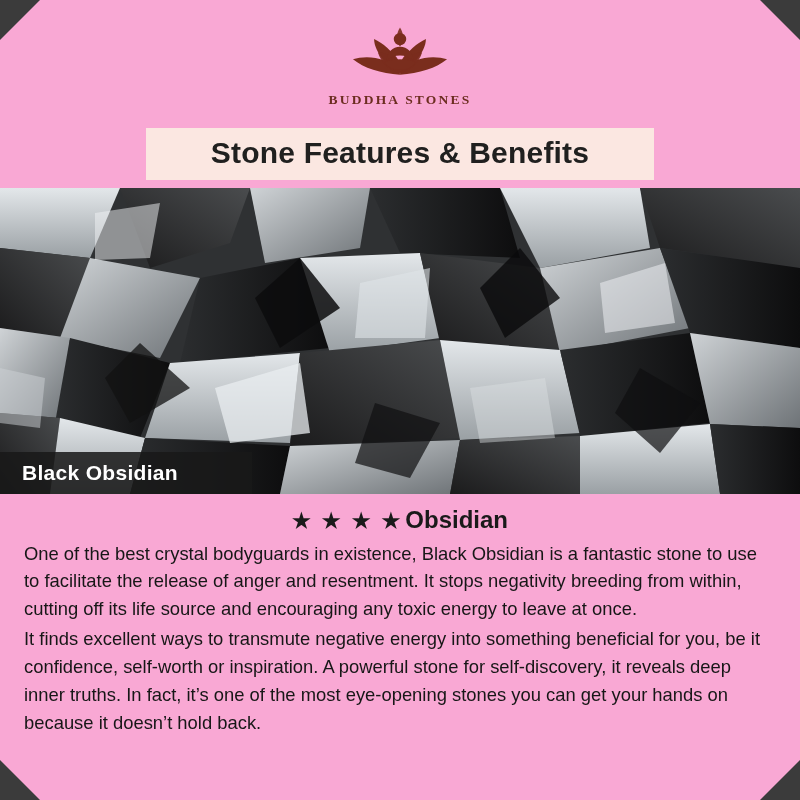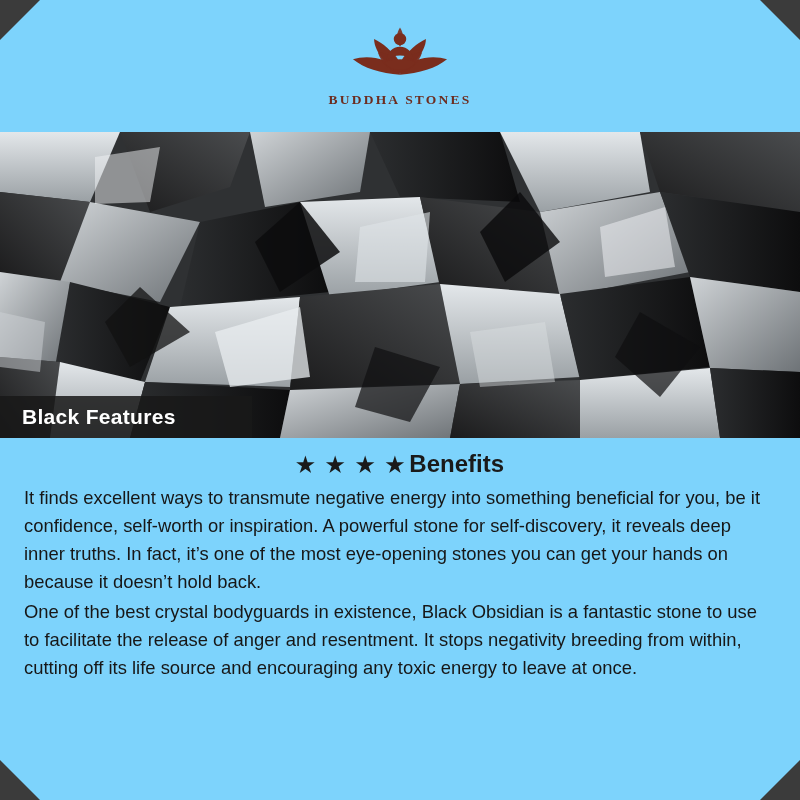--- a/index.html
+++ b/index.html
@@ -11,21 +11,21 @@
     height: 800px;
     font-family: "Liberation Sans", sans-serif;
     background: #fdf0ec;
     overflow: hidden;
   }
 
   #page {
     position: relative;
     width: 800px;
     height: 800px;
-    background: #7dd3fc;
+    background: #f9a8d4;
     overflow: hidden;
   }
 
   
   .corner {
     position: absolute;
     width: 0;
     height: 0;
     z-index: 30;
   }
@@ -197,20 +197,23 @@
 
           <circle cx="150" cy="44" r="13"></circle>
           <path d="M150 60 C134 60 124 72 122 88 C130 82 140 78 150 78 C160 78 170 82 178 88 C176 72 166 60 150 60 Z"></path>
           <path d="M118 92 C128 88 140 86 150 86 C160 86 172 88 182 92 C176 102 164 108 150 108 C136 108 124 102 118 92 Z"></path>
         </g>
       </svg>
       <div class="brand-name">BUDDHA STONES</div>
     </div>
   </div>
 
+  <div class="title-band">
+    <h1>Stone Features &amp; Benefits</h1>
+  </div>
 
   <div class="hero">
     <svg class="hero-img" viewBox="0 0 800 306" preserveAspectRatio="none">
       <defs>
         <linearGradient id="g1" x1="0" y1="0" x2="1" y2="1">
           <stop offset="0" stop-color="#cfd3d6"></stop>
             <stop offset="1" stop-color="#6e7377"></stop>
         </linearGradient>
         <linearGradient id="g2" x1="0" y1="1" x2="1" y2="0">
           <stop offset="0" stop-color="#1b1b1c"></stop>
@@ -265,39 +268,39 @@
       <polygon points="470,200 545,190 555,250 480,255" fill="#dcdfe2" opacity="0.45"></polygon>
       <polygon points="0,180 45,190 40,240 0,235" fill="#cdd2d6" opacity="0.5"></polygon>
 
       <polygon points="300,70 340,120 280,160 255,110" fill="#0c0c0d" opacity="0.85"></polygon>
       <polygon points="520,60 560,110 505,150 480,100" fill="#0a0a0b" opacity="0.8"></polygon>
       <polygon points="140,155 190,200 130,235 105,190" fill="#111112" opacity="0.75"></polygon>
       <polygon points="640,180 700,215 660,265 615,225" fill="#0e0e0f" opacity="0.7"></polygon>
       <polygon points="375,215 440,235 410,290 355,275" fill="#101011" opacity="0.7"></polygon>
     </svg>
     <div class="caption-bar">
-      <span>Black Features</span>
+      <span>Black Obsidian</span>
     </div>
   </div>
 
   <div class="benefits">
     <div class="benefit">
       <span class="star">★</span>
     </div>
     <div class="benefit">
       <span class="star">★</span>
     </div>
     <div class="benefit">
       <span class="star">★</span>
     </div>
     <div class="benefit">
       <span class="star">★</span>
-      <span>Benefits</span>
+      <span>Obsidian</span>
     </div>
   </div>
 
   <div class="body-copy">
+    <p>One of the best crystal bodyguards in existence, Black Obsidian is a fantastic stone to use to facilitate the release of anger and resentment. It stops negativity breeding from within, cutting off its life source and encouraging any toxic energy to leave at once.</p>
     <p>It finds excellent ways to transmute negative energy into something beneficial for you, be it confidence, self-worth or inspiration. A powerful stone for self-discovery, it reveals deep inner truths. In fact, it’s one of the most eye-opening stones you can get your hands on because it doesn’t hold back.</p>
-    <p>One of the best crystal bodyguards in existence, Black Obsidian is a fantastic stone to use to facilitate the release of anger and resentment. It stops negativity breeding from within, cutting off its life source and encouraging any toxic energy to leave at once.</p>
   </div>
 
   <div class="spacer-bottom"></div>
 </div>
 
 </body></html>

